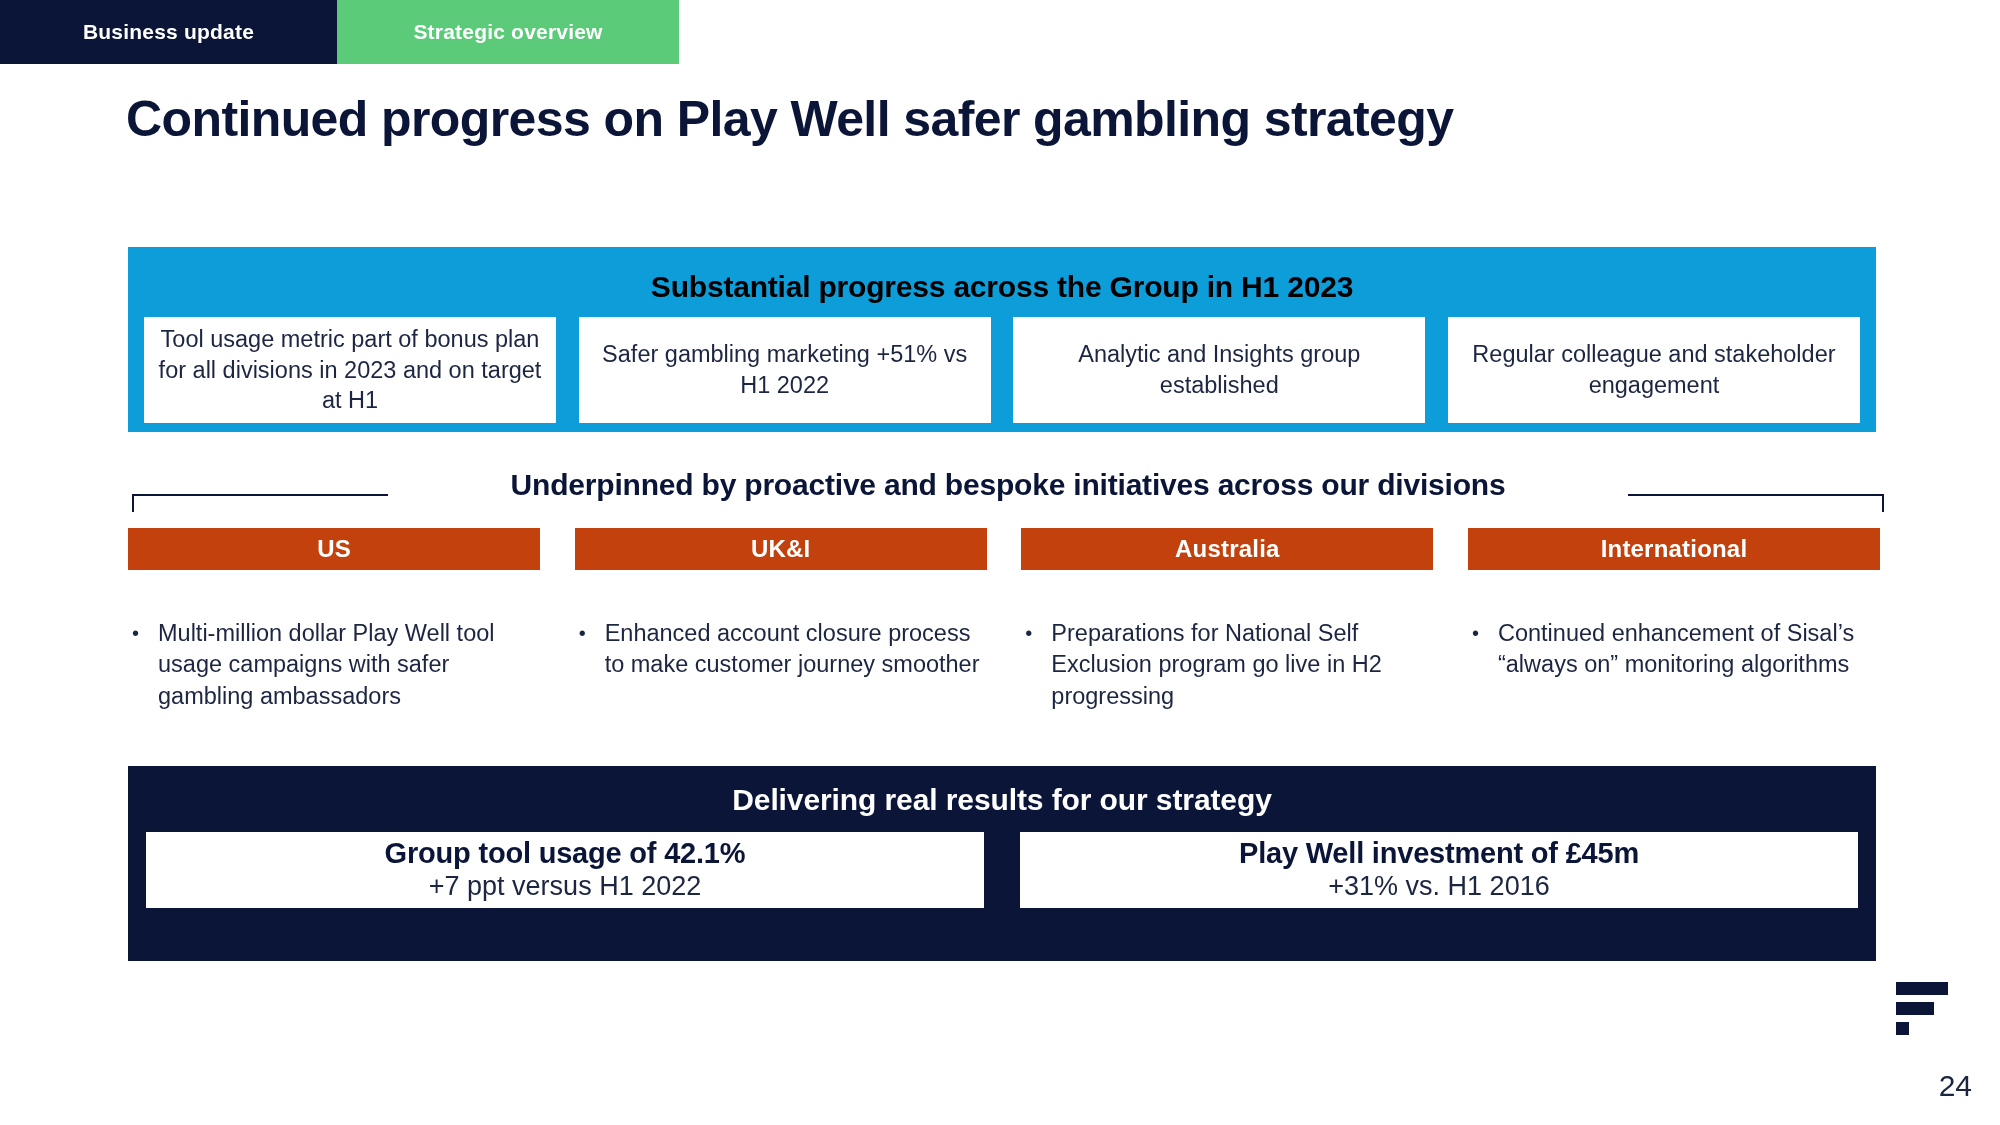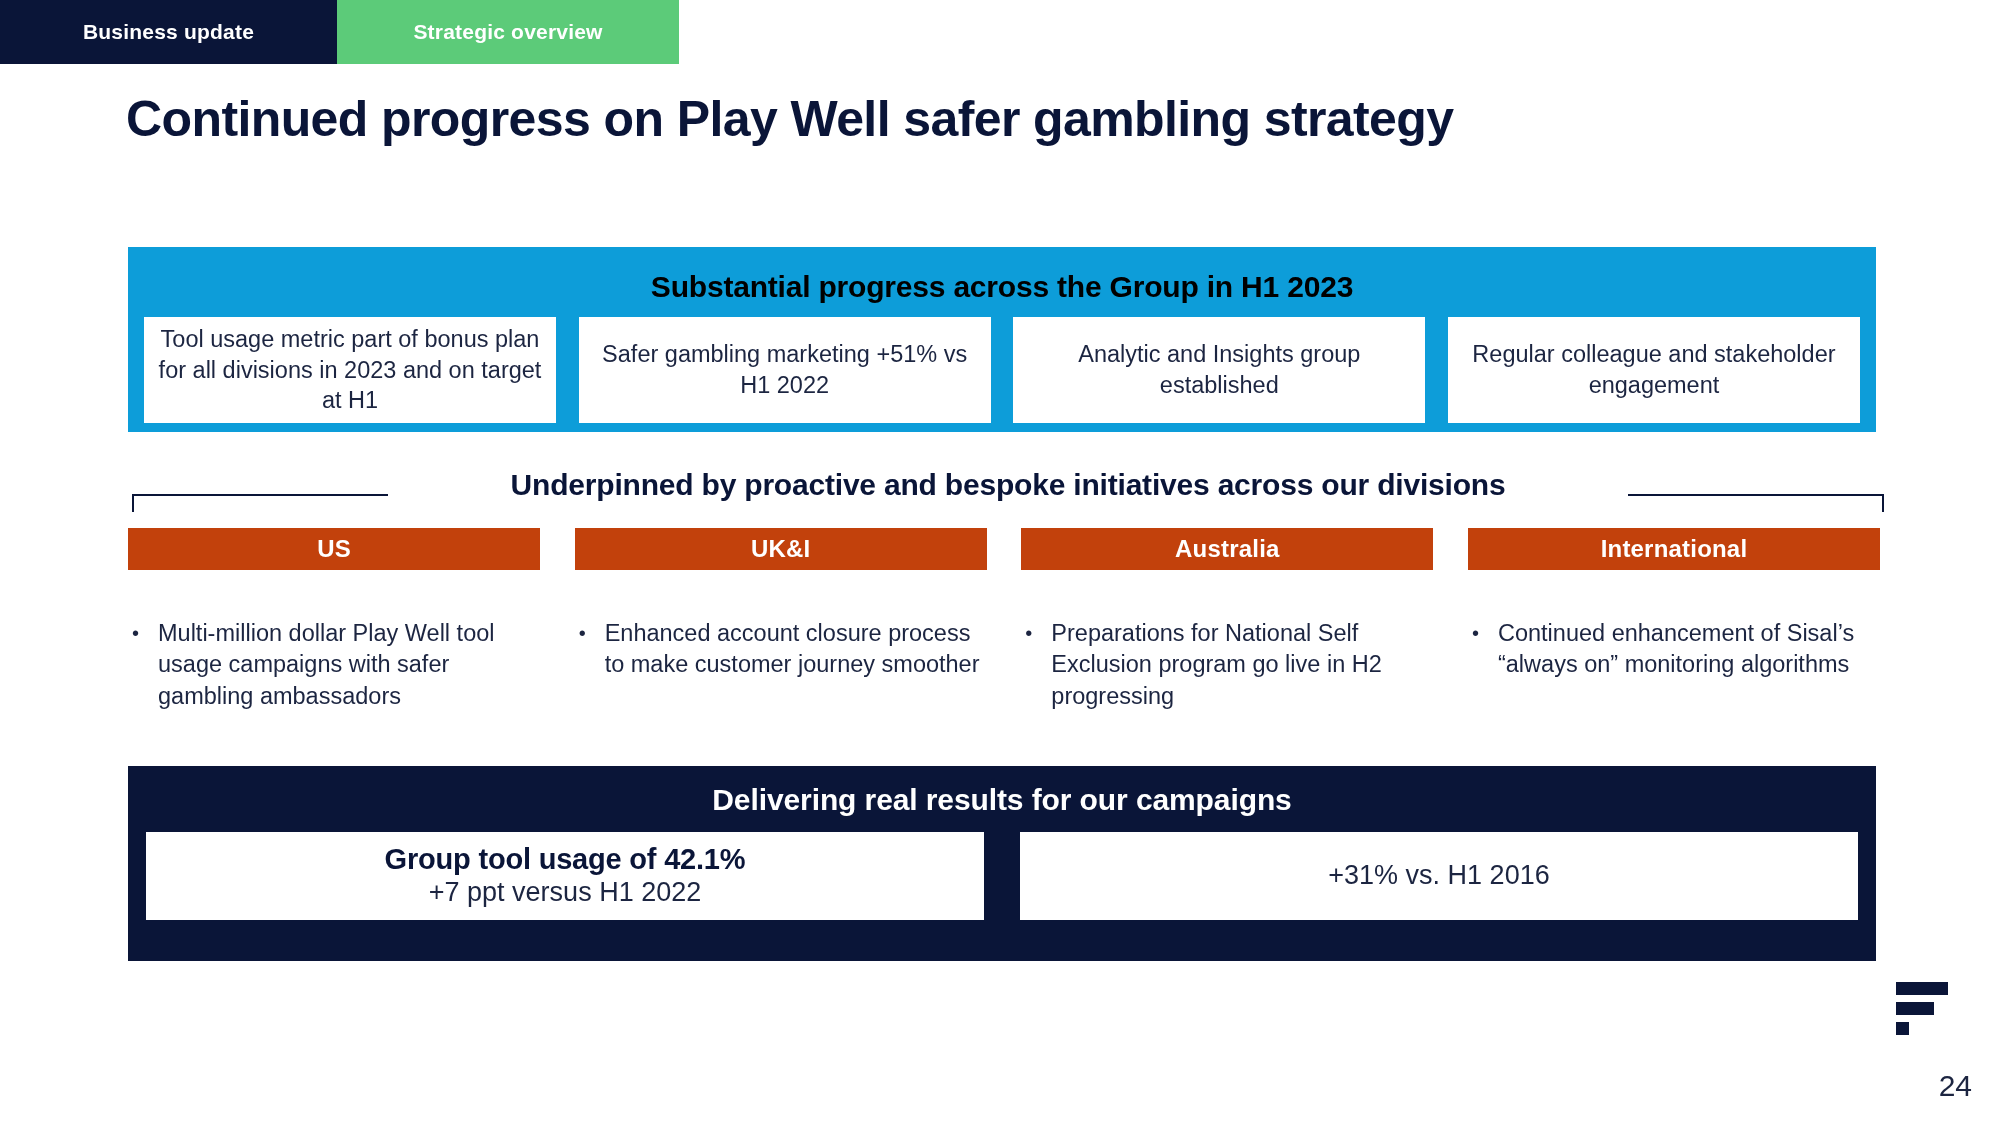--- a/index.html
+++ b/index.html
@@ -191,21 +191,21 @@
     letter-spacing: -0.1px;
   }
   .results-cards {
     display: flex;
     justify-content: space-between;
     padding: 15px 18px 0 18px;
   }
   .result-card {
     background: #ffffff;
     width: 838px;
-    height: 88px;
+    height: 76px;
     display: flex;
     flex-direction: column;
     align-items: center;
     justify-content: center;
     color: #0A1538;
   }
   .result-headline {
     font-size: 29px;
     font-weight: bold;
     letter-spacing: -0.2px;
@@ -325,27 +325,28 @@
       <div class="bullet">
         <span class="bullet-dot">•</span>
         <span class="bullet-text">Continued enhancement of Sisal’s “always on” monitoring algorithms</span>
       </div>
     </div>
   </div>
 
 </div>
 
 <div class="results-panel">
-  <div class="results-title">Delivering real results for our campaigns</div>
+  <div class="results-title">Delivering real results for our strategy</div>
   <div class="results-cards">
     <div class="result-card">
       <div class="result-headline">Group tool usage of 42.1%</div>
       <div class="result-sub">+7 ppt versus H1 2022</div>
     </div>
     <div class="result-card">
+      <div class="result-headline">Play Well investment of £45m</div>
       <div class="result-sub">+31% vs. H1 2016</div>
     </div>
   </div>
 </div>
 
 <div class="logo">
   <div class="logo-bar logo-bar-1"></div>
   <div class="logo-bar logo-bar-2"></div>
   <div class="logo-bar logo-bar-3"></div>
 </div>

